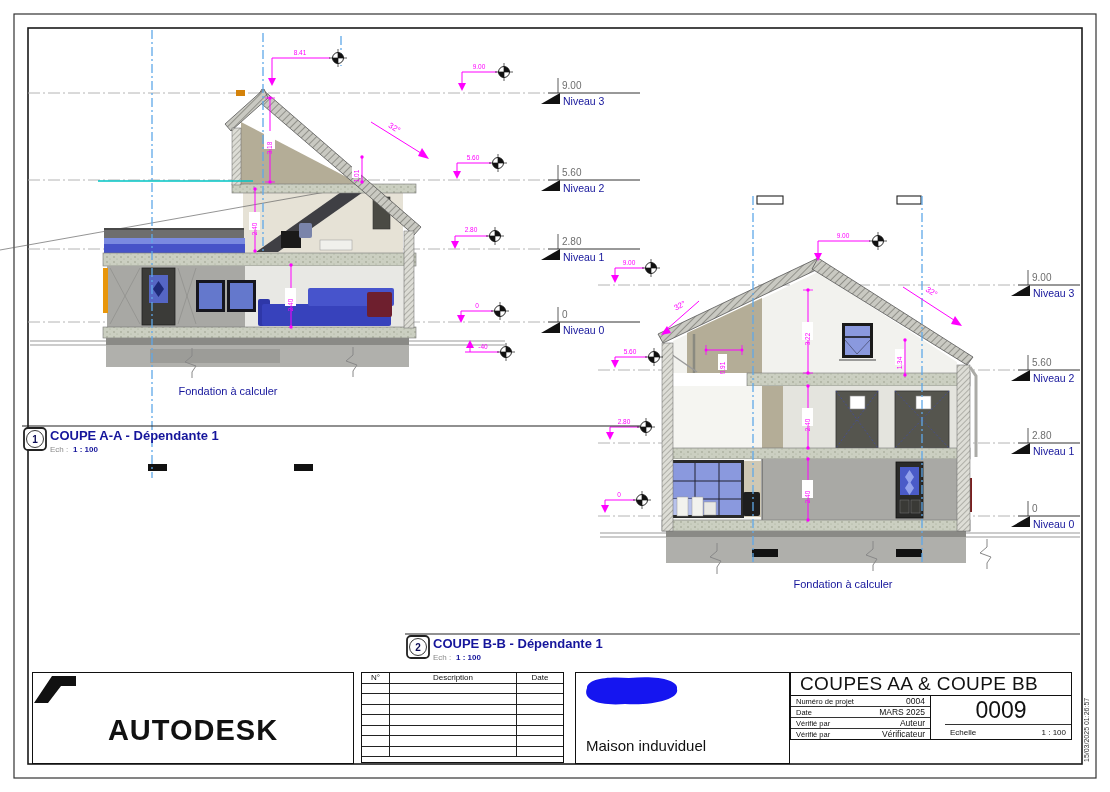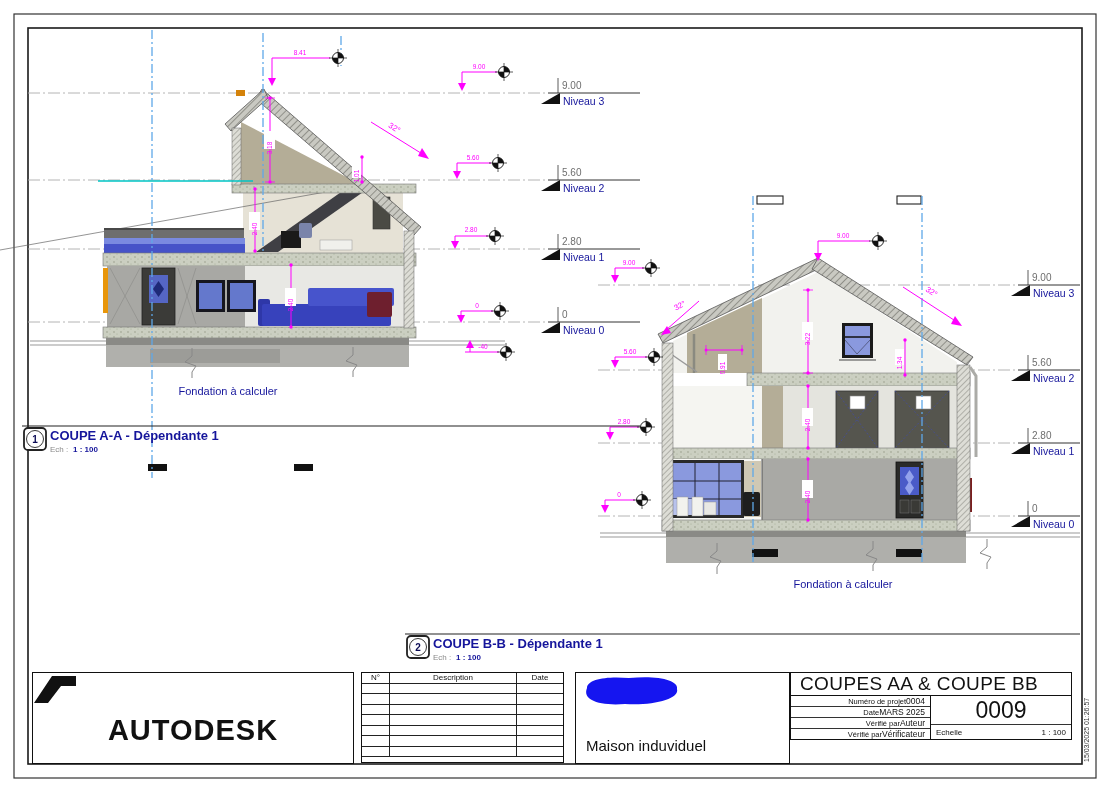--- a/index.html
+++ b/index.html
@@ -33,29 +33,29 @@
   .rev-d{flex:1;}
   .rev-t{width:46px;border-right:none;}
   .tb-owner{left:575px;top:672px;width:215px;height:92px;border:1.2px solid #111;}
   .owner-name{position:absolute;left:10px;bottom:9px;font-size:15px;color:#111;}
   .owner-blob{position:absolute;left:1px;top:1px;}
   .tb-info{left:790px;top:672px;width:282px;height:68px;border:1.6px solid #111;display:flex;flex-direction:column;}
   .info-title{height:37px;border-bottom:1.2px solid #111;display:flex;align-items:center;padding-left:9px;
               font-size:19px;color:#111;letter-spacing:.4px;}
   .info-grid{flex:1;display:flex;}
   .info-left{width:139px;display:flex;flex-direction:column;border-right:1.2px solid #111;}
-  .f-row{flex:1;display:flex;align-items:center;justify-content:flex-end;border-bottom:1px solid #333;
+  .f-row{flex:1;display:flex;align-items:center;justify-content:space-between;border-bottom:1px solid #333;
          padding:0 5px;}
   .f-row:last-child{border-bottom:none;}
   .f-label{font-size:7.5px;color:#111;}
   .f-value{font-size:8.5px;color:#111;}
   .info-right{flex:1;display:flex;flex-direction:column;}
   .sheetno{flex:1;display:flex;align-items:center;justify-content:center;font-size:23px;color:#111;}
   .scale-row{height:14px;border-top:1px solid #333;display:flex;align-items:center;justify-content:space-between;
-             padding:0 5px;font-size:8px;color:#111;}
+             padding:0 5px;font-size:8px;color:#111;margin-left:14px;}
   .stamp{position:absolute;left:1083px;top:762px;transform-origin:0 0;transform:rotate(-90deg);
          font-size:7px;color:#333;white-space:nowrap;width:80px;}
 </style>
 </head>
 <body>
 
 <div class="sheet">
 
 <svg width="1110" height="792" viewBox="0 0 1110 792">
   <defs>

